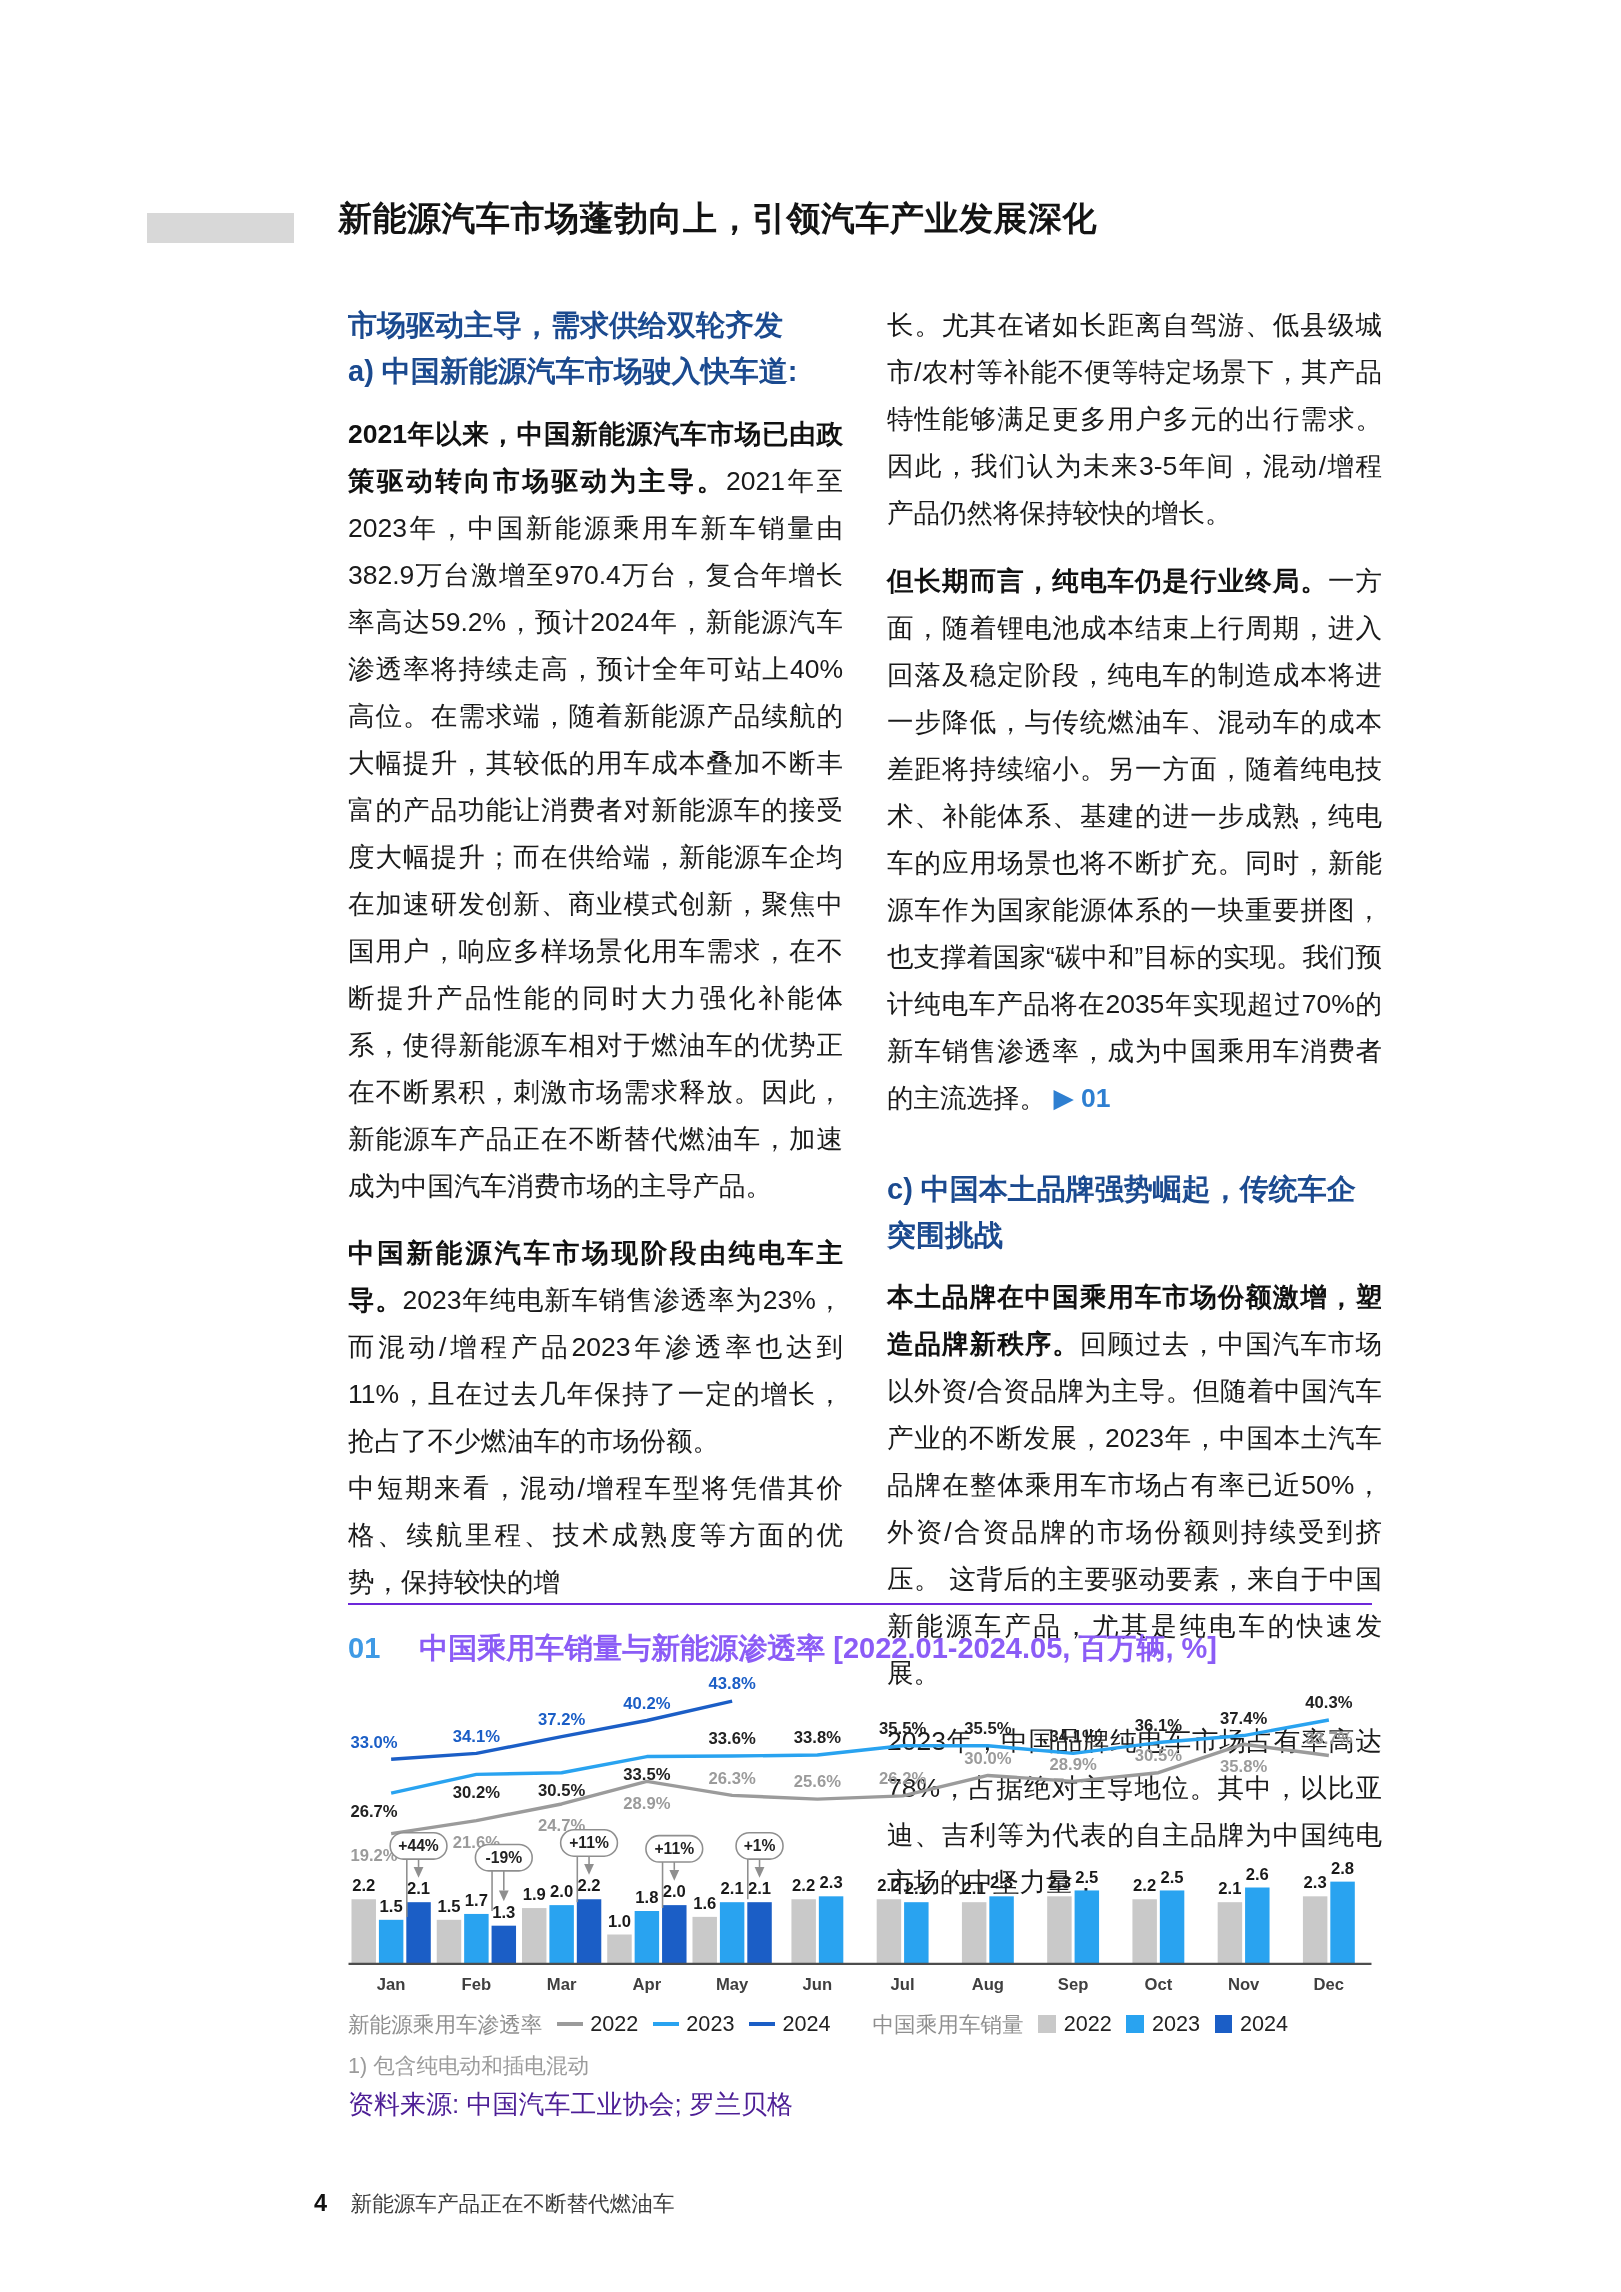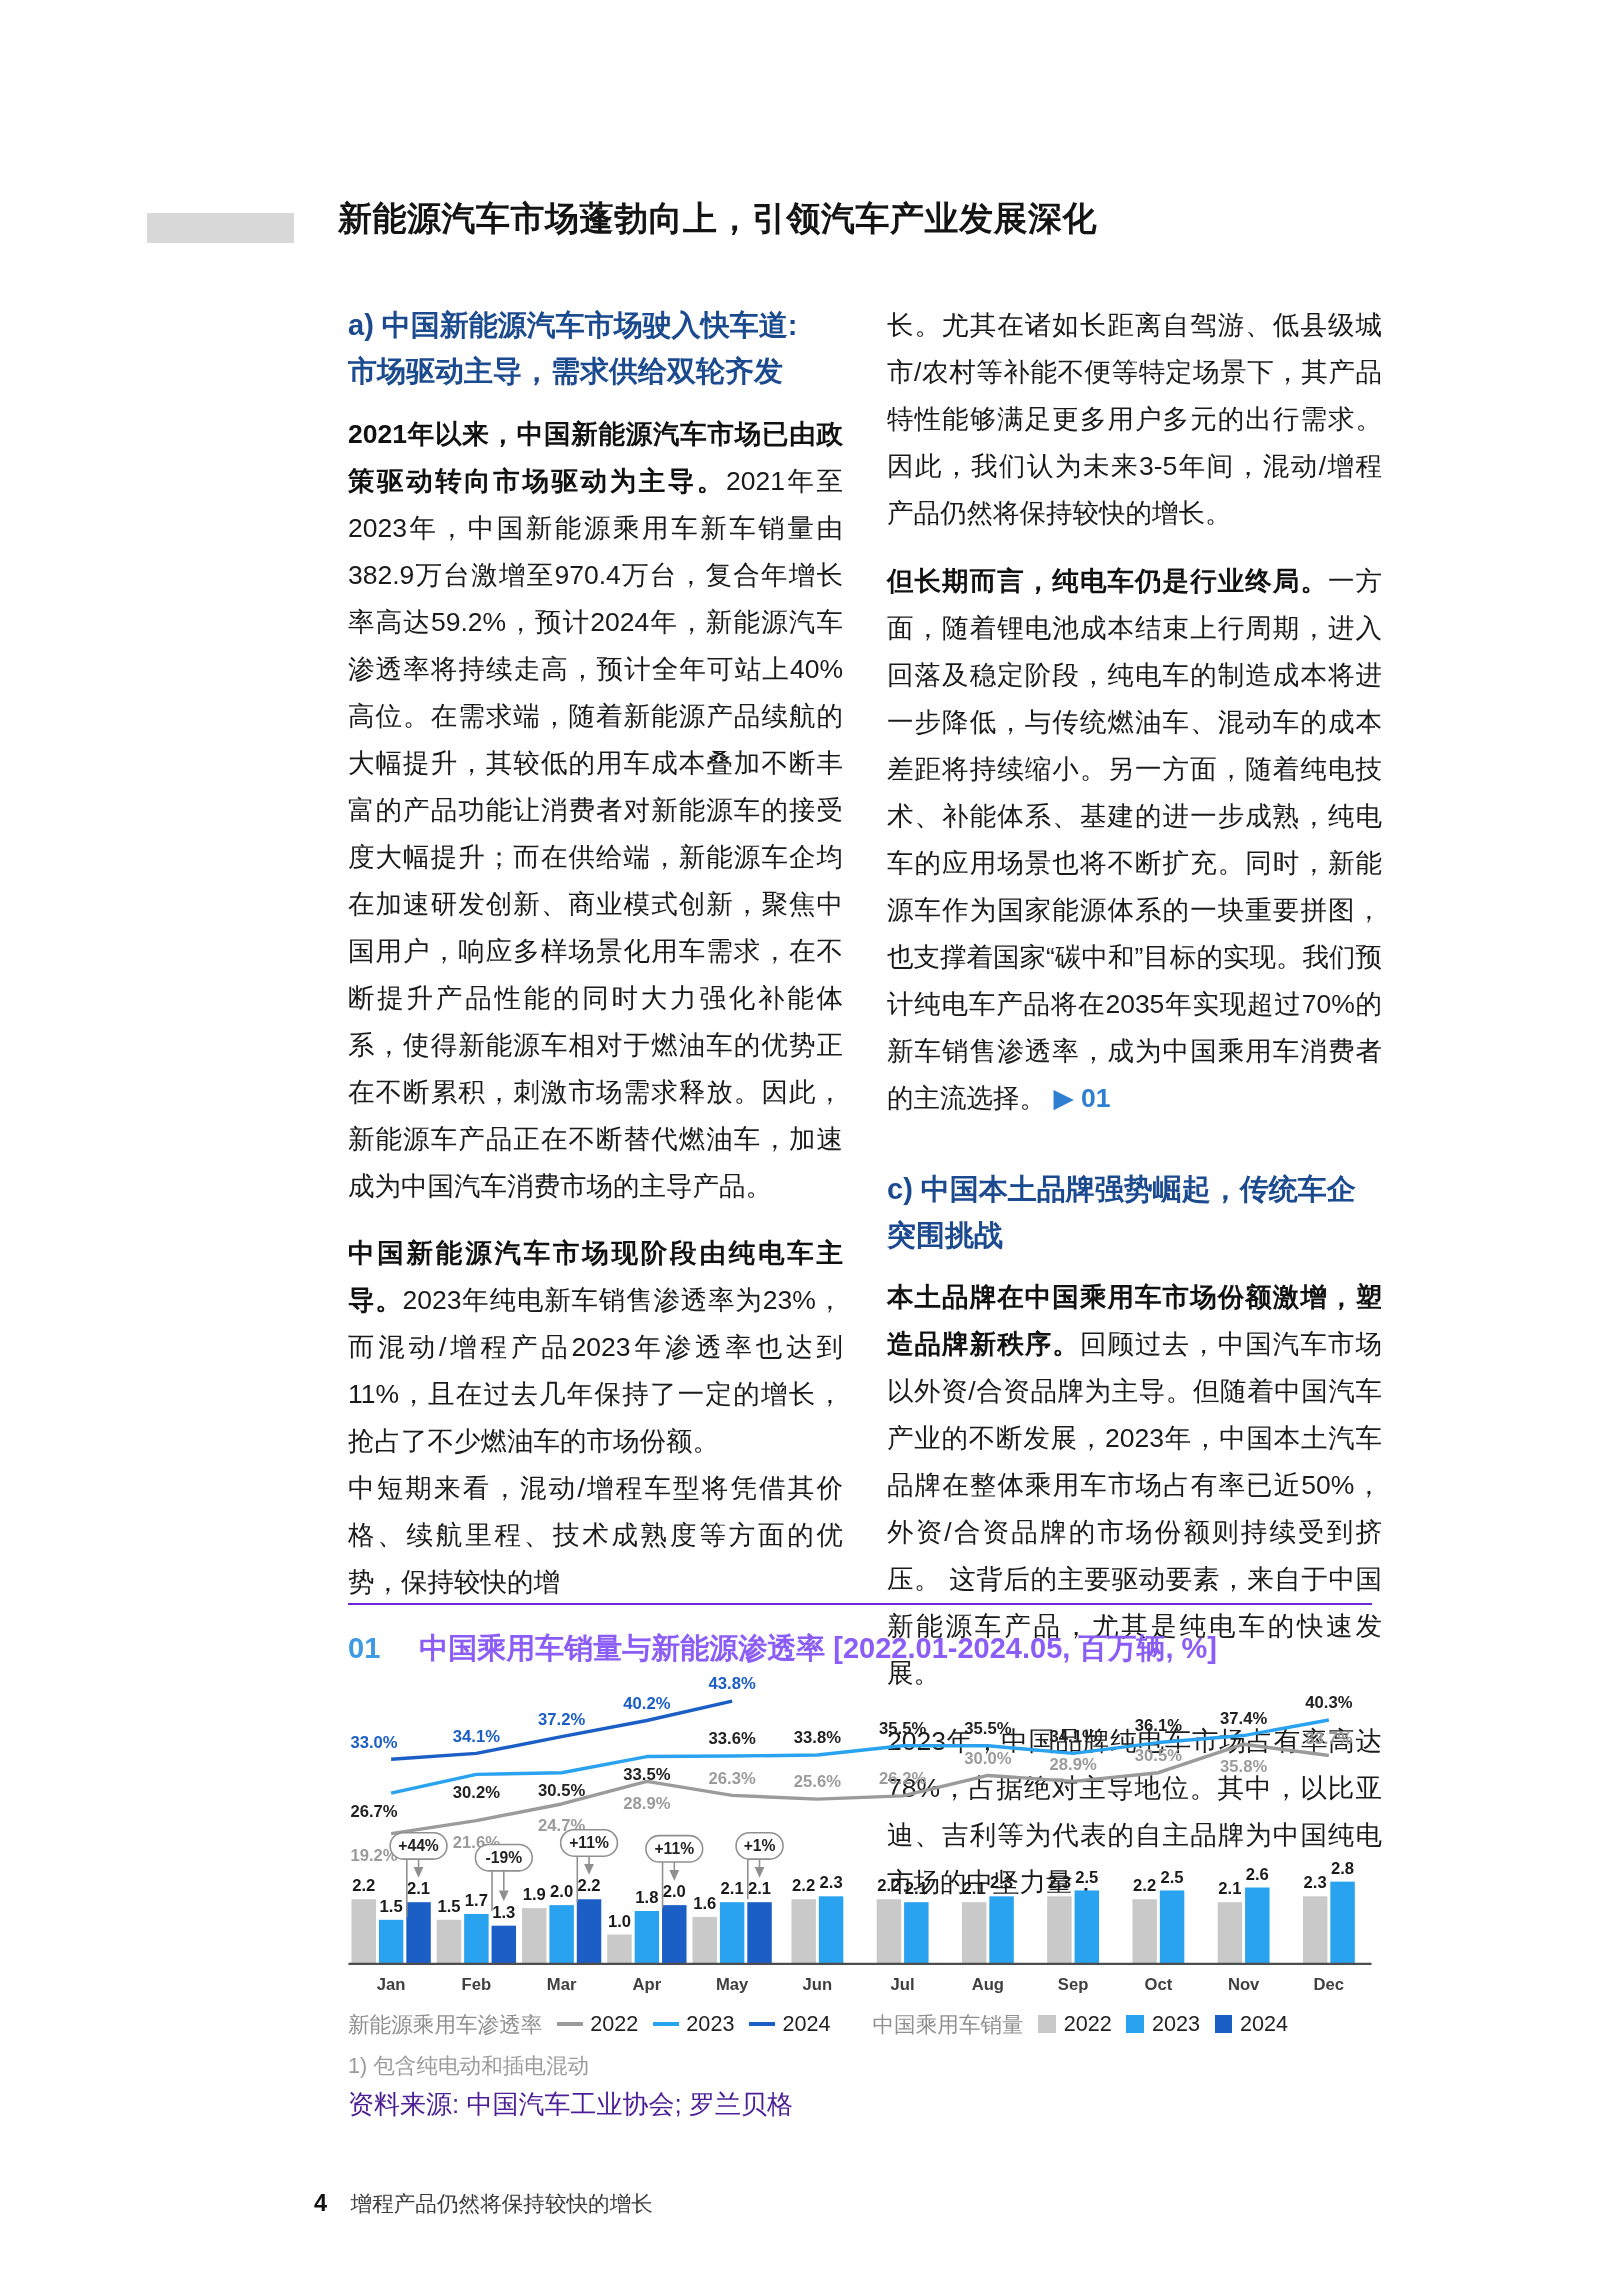--- a/index.html
+++ b/index.html
@@ -40,22 +40,22 @@
 </head>
 <body>
 
 <div class="page">
 
   <div class="accent" style="background-color: rgb(216, 216, 216);"></div>
   <h1 class="page-title">新能源汽车市场蓬勃向上，引领汽车产业发展深化</h1>
 
   <div class="col col-left">
     <div class="h-blue" style="color: rgb(27, 74, 143);">
+      <div>市场驱动主导，需求供给双轮齐发</div>
       <div>a) 中国新能源汽车市场驶入快车道:</div>
-      <div>市场驱动主导，需求供给双轮齐发</div>
     </div>
     <p class="body"><b>2021年以来，中国新能源汽车市场已由政策驱动转向市场驱动为主导。</b><span>2021年至2023年，中国新能源乘用车新车销量由382.9万台激增至970.4万台，复合年增长率高达59.2%，预计2024年，新能源汽车渗透率将持续走高，预计全年可站上40%高位。在需求端，随着新能源产品续航的大幅提升，其较低的用车成本叠加不断丰富的产品功能让消费者对新能源车的接受度大幅提升；而在供给端，新能源车企均在加速研发创新、商业模式创新，聚焦中国用户，响应多样场景化用车需求，在不断提升产品性能的同时大力强化补能体系，使得新能源车相对于燃油车的优势正在不断累积，刺激市场需求释放。因此，新能源车产品正在不断替代燃油车，加速成为中国汽车消费市场的主导产品。</span></p>
 
     <p class="body nogap"><b>中国新能源汽车市场现阶段由纯电车主导。</b><span>2023年纯电新车销售渗透率为23%，而混动/增程产品2023年渗透率也达到11%，且在过去几年保持了一定的增长，抢占了不少燃油车的市场份额。</span></p>
     <p class="body nogap">中短期来看，混动/增程车型将凭借其价格、续航里程、技术成熟度等方面的优势，保持较快的增</p>
   </div>
 
   <div class="col col-right">
     <p class="body">长。尤其在诸如长距离自驾游、低县级城市/农村等补能不便等特定场景下，其产品特性能够满足更多用户多元的出行需求。因此，我们认为未来3-5年间，混动/增程产品仍然将保持较快的增长。</p>
     <p class="body"><b>但长期而言，纯电车仍是行业终局。</b><span>一方面，随着锂电池成本结束上行周期，进入回落及稳定阶段，纯电车的制造成本将进一步降低，与传统燃油车、混动车的成本差距将持续缩小。另一方面，随着纯电技术、补能体系、基建的进一步成熟，纯电车的应用场景也将不断扩充。同时，新能源车作为国家能源体系的一块重要拼图，也支撑着国家“碳中和”目标的实现。我们预计纯电车产品将在2035年实现超过70%的新车销售渗透率，成为中国乘用车消费者的主流选择。</span> <span class="ref" style="color: rgb(46, 127, 209);">▶ 01</span></p>
@@ -254,17 +254,17 @@
           <i class="sw-box" style="background-color: rgb(27, 94, 198);"></i>
           <span>2024</span>
         </span>
     </div>
     <div class="note">1) 包含纯电动和插电混动</div>
     <div class="source">资料来源: 中国汽车工业协会; 罗兰贝格</div>
   </div>
 
   <div class="footer">
     <span class="pnum">4</span>
-    <span class="ftext">增程产品仍然将保持较快的增长</span>
+    <span class="ftext">新能源车产品正在不断替代燃油车</span>
   </div>
 
 </div>
 
 
 </body></html>

